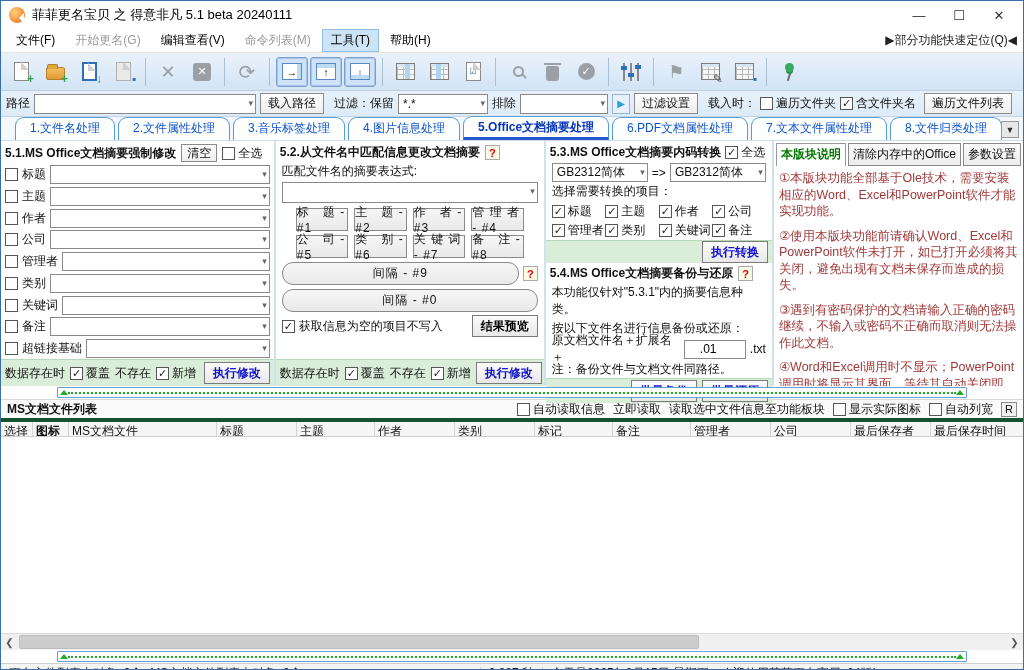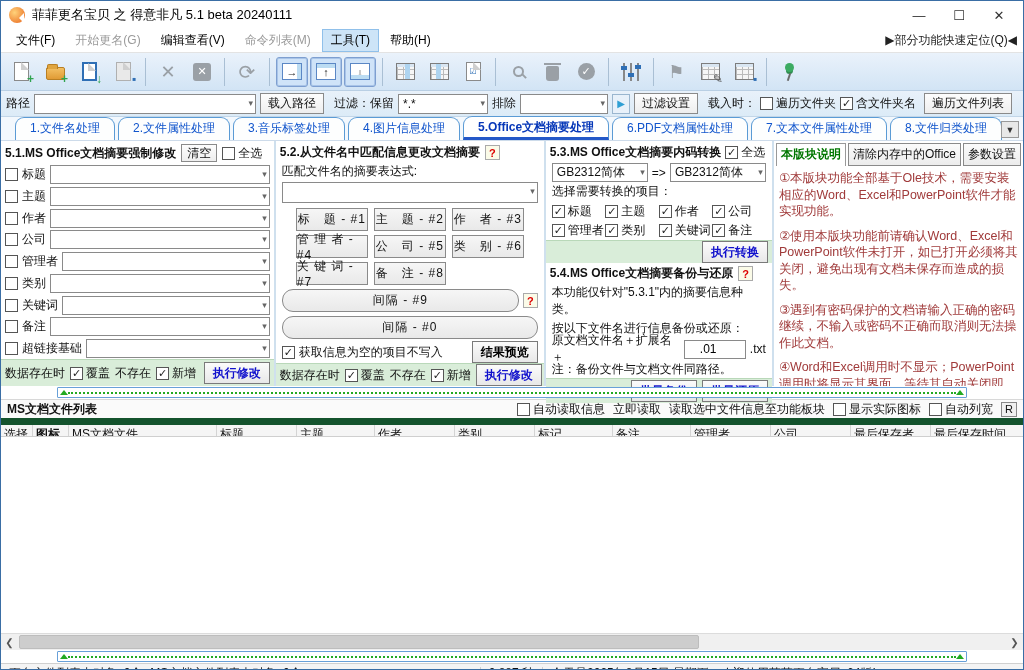--- a/index.html
+++ b/index.html
@@ -81,21 +81,21 @@
   .p52 { width:270px; }
   .midcol { width:234px; display:flex; flex-direction:column; border-right:2px solid #cfe0ee;}
   .phelp { flex:1; border-right:none; }
   .ptitle { display:flex; align-items:center; gap:5px; padding:3px 4px 2px; font-weight:bold; font-size:12px; white-space:nowrap;}
   .helpq { width:15px; height:15px; border:1px solid #aaa; background:#fbfbe8; color:#d00; font-weight:bold; display:inline-flex; align-items:center; justify-content:center; font-size:11px; flex:none;}
   .frow { display:flex; align-items:center; gap:4px; padding:1px 4px; height:22px;}
   .frow .combo { flex:1; height:19px;}
   .greenbar { margin-top:auto; background:#d9edd9; border-top:1px solid #b9d8b9; height:27px; display:flex; align-items:center; gap:5px; padding:0 4px; white-space:nowrap;}
   .execbtn { height:22px; border:1px solid #7a7a7a; background:linear-gradient(#fbfbfb,#e8e8e8); color:#1111cc; font-weight:bold; padding:0 8px; display:inline-flex; align-items:center; margin-left:auto; white-space:nowrap;}
   .mbtn { height:23px; border:1px solid #8a8a8a; background:linear-gradient(#f6f6f6,#e9e9e9); display:flex; align-items:center; justify-content:center; letter-spacing:1px;}
-  .btngrid { display:grid; grid-template-columns:1fr 1fr 1fr; gap:4px 6px; padding:2px 20px;}
+  .btngrid { display:grid; grid-template-columns:1fr 1fr 1fr 1fr; gap:4px 6px; padding:2px 20px;}
   .gaprow { display:flex; gap:4px; padding:2px 6px; align-items:center;}
   .gaprow .mbtn { flex:1;border-radius:11px; }
   .p53 { height:121px; border-bottom:2px solid #cfe0ee; display:flex; flex-direction:column;}
   .p54 { flex:1; display:flex; flex-direction:column; }
   .cbl { display:inline-flex; align-items:center; gap:3px; white-space:nowrap;}
   .ckrow { display:flex; gap:0; padding:1px 6px; }
   .ckrow .cbl { width:25%; }
   .helphdr { display:flex; align-items:stretch; gap:2px; padding:2px 2px 0; }
   .helptab { color:#007700; font-weight:bold; border:1px solid #999; border-bottom:none; padding:2px 4px; background:#fff; white-space:nowrap;}
   .helpbtn { border:1px solid #8a8a8a; background:linear-gradient(#fbfbfb,#ececec); padding:2px 4px; white-space:nowrap; font-size:12px;}
@@ -106,21 +106,21 @@
   .pstrip { height:11px; margin:1px 56px 1px 56px; border:1px solid #68a0d8; background:#fff; position:relative; border-radius:1px;}
   .pstrip .dots { position:absolute; left:10px; right:10px; top:4px; border-top:2px dotted #22aa22; }
   .pstrip .tri { position:absolute; top:2px; width:0; height:0; border-left:4px solid transparent; border-right:4px solid transparent; border-bottom:5px solid #22aa22;}
   .pstrip .tri.l { left:2px; } .pstrip .tri.r { right:2px; }
 
   
   .listhdr { height:19px; display:flex; align-items:center; padding:0 6px; gap:10px; background:#fafafa; border-top:1px solid #d8d8d8;}
   .listhdr .title { font-weight:bold; }
   .listhdr .right { margin-left:auto; display:flex; align-items:center; gap:8px; white-space:nowrap;}
   .rbtn { width:16px; height:15px; border:1px solid #888; background:#f0f0f0; display:flex; align-items:center; justify-content:center; font-size:11px;}
-  .thead { height:19px; display:flex; background:#f5f5f5; border-top:7px solid #14532d; border-bottom:1px solid #cfcfcf; overflow:hidden;}
+  .thead { height:19px; display:flex; background:#f5f5f5; border-top:4px solid #14532d; border-bottom:1px solid #cfcfcf; overflow:hidden;}
   .th { border-right:1px solid #d4d4d4; padding:1px 3px; white-space:nowrap; flex:none; font-size:12px;}
   .tbody { height:196px; background:#fff; }
 
   
   .hscroll { height:17px; background:#f0f0f0; border-top:1px solid #dcdcdc; display:flex; align-items:center; position:relative;}
   .harrow { width:17px; height:17px; display:flex; align-items:center; justify-content:center; color:#555; font-size:10px; flex:none;}
   .hthumb { position:absolute; left:18px; width:680px; top:1px; bottom:1px; background:#cdcdcd; border:1px solid #bdbdbd; border-radius:2px;}
 
   
   .statusbar { height:20px; background:#f4f4f4; border-top:1px solid #d0d0d0; display:flex; align-items:center; font-size:12px;}

